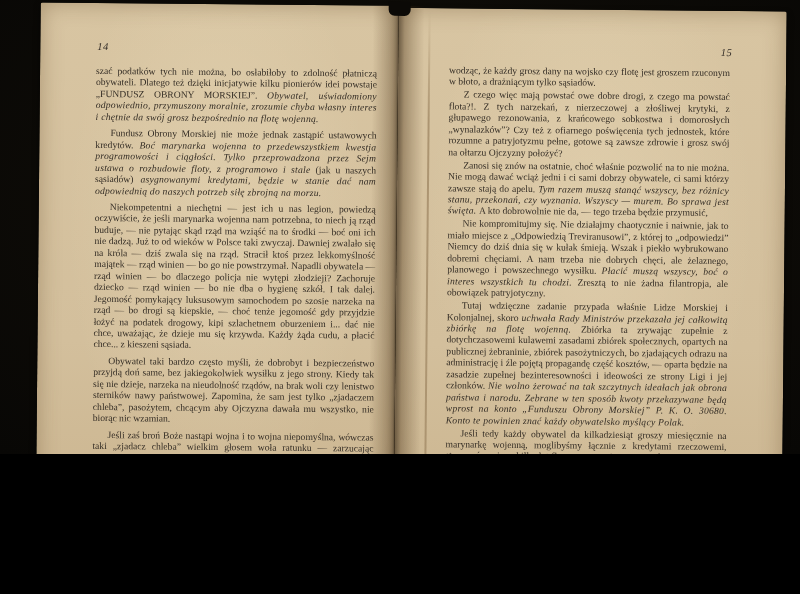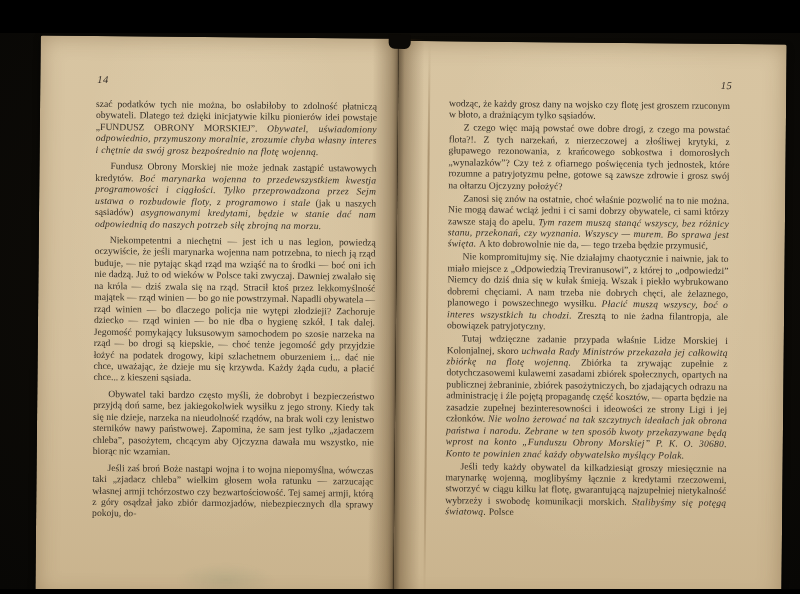--- a/index.html
+++ b/index.html
@@ -1,20 +1,19 @@
 <!DOCTYPE html>
 <html lang="pl"><head>
 <meta charset="utf-8">
 <style>
   html,body{margin:0;padding:0;background:#000;}
   .stage{
-    position:relative;width:800px;height:556px;overflow:hidden;
+    position:relative;width:800px;height:454px;overflow:hidden;
     background:radial-gradient(ellipse at 50% 45%, #141109 0%, #0d0b07 55%, #080705 100%);
     font-family:"Liberation Serif","DejaVu Serif",serif;
-    margin-top:33px;
   }
   .book{
     position:absolute;left:38px;top:6px;width:748px;height:566px;
     transform:rotate(0.55deg);transform-origin:50% 50%;
   }
   .page{
     position:absolute;
     background:
       radial-gradient(ellipse at 50% 38%, rgba(255,244,214,0.22) 0%, rgba(255,244,214,0) 60%),
       linear-gradient(180deg,#d8c5a2 0%, #d3bf9c 60%, #c9b38d 100%);

